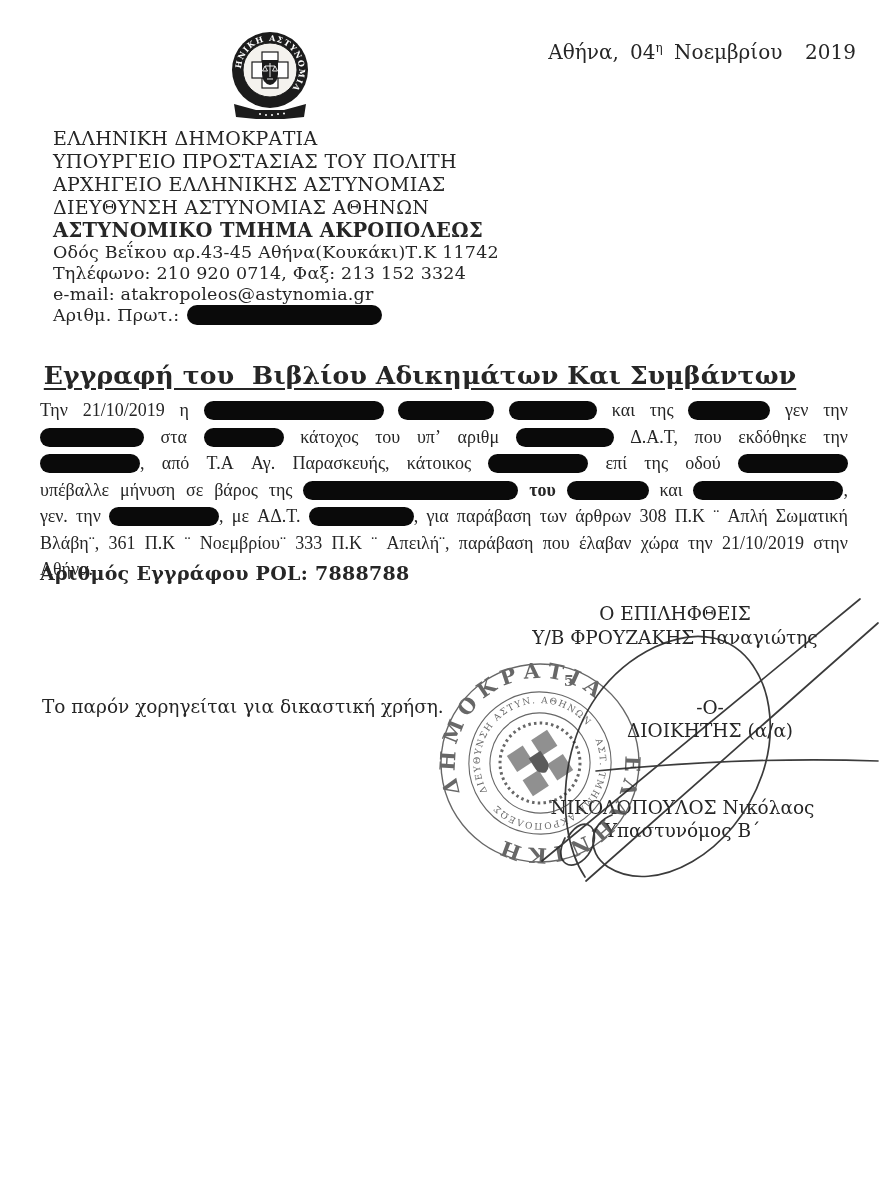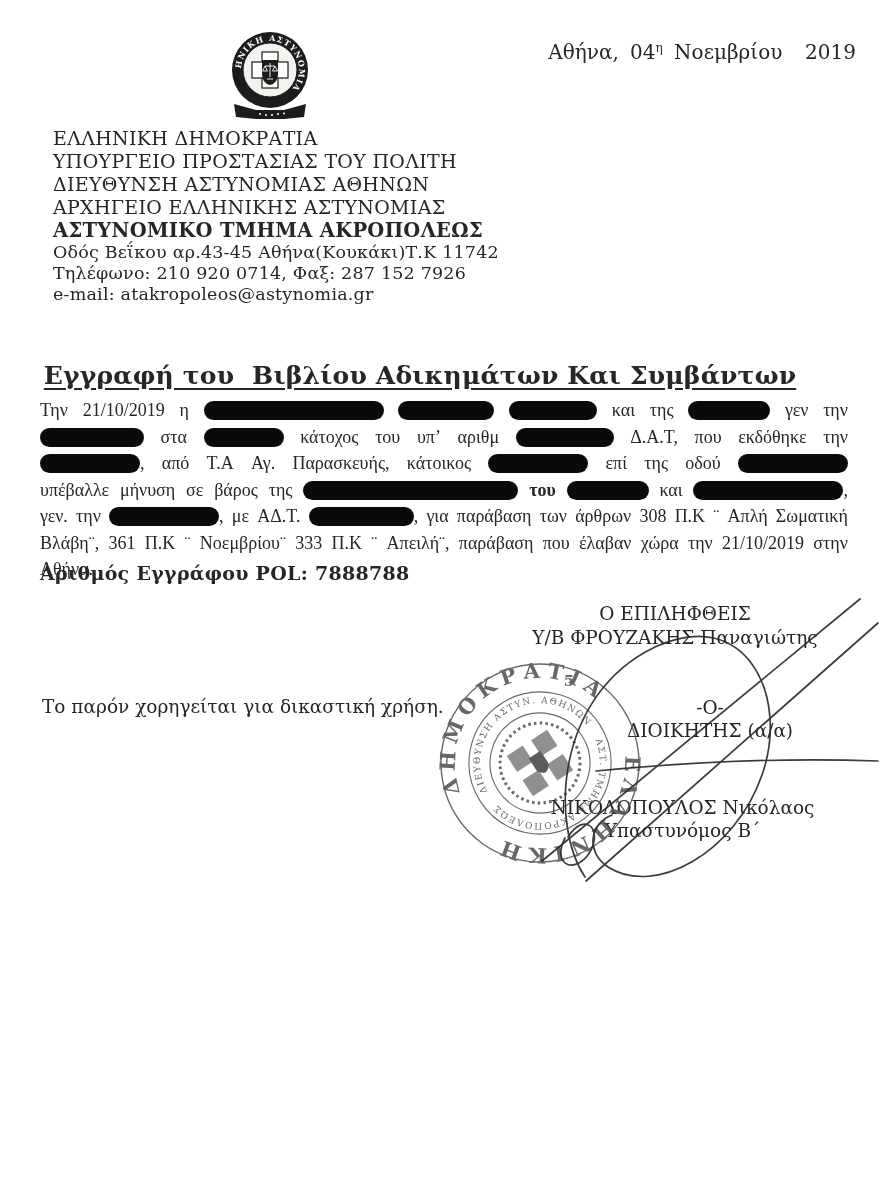--- a/index.html
+++ b/index.html
@@ -67,26 +67,27 @@
           <circle cx="52" cy="87" r="1"></circle>
           <circle cx="58" cy="86" r="1"></circle>
           <circle cx="64" cy="85.5" r="1"></circle>
       </g>
     </svg>
   </div>
 
   <div class="header-block">
     <div>ΕΛΛΗΝΙΚΗ ΔΗΜΟΚΡΑΤΙΑ</div>
     <div>ΥΠΟΥΡΓΕΙΟ ΠΡΟΣΤΑΣΙΑΣ ΤΟΥ ΠΟΛΙΤΗ</div>
+    <div>ΑΡΧΗΓΕΙΟ ΕΛΛΗΝΙΚΗΣ ΑΣΤΥΝΟΜΙΑΣ</div>
     <div>ΔΙΕΥΘΥΝΣΗ ΑΣΤΥΝΟΜΙΑΣ ΑΘΗΝΩΝ</div>
-    <div>ΑΡΧΗΓΕΙΟ ΕΛΛΗΝΙΚΗΣ ΑΣΤΥΝΟΜΙΑΣ</div>
     <div class="dept">ΑΣΤΥΝΟΜΙΚΟ ΤΜΗΜΑ ΑΚΡΟΠΟΛΕΩΣ</div>
     <div class="small">Οδός Βεΐκου αρ.43-45 Αθήνα(Κουκάκι)Τ.Κ 11742</div>
-    <div class="small">Τηλέφωνο: 210 920 0714, Φαξ: 287 152 7926</div>
+    <div class="small">Τηλέφωνο: 210 920 0714, Φαξ: 213 152 3324</div>
     <div class="small">e-mail: atakropoleos@astynomia.gr</div>
+    <div class="small"><span>Αριθμ. Πρωτ.:</span><span class="proto-bar"></span></div>
   </div>
 
   <div class="title">Εγγραφή του  Βιβλίου Αδικημάτων Και Συμβάντων</div>
 
   <div class="body-par">
       <div class="body-line">
         <span class="tok">Την</span>
         <span class="tok">21/10/2019</span>
         <span class="tok">η</span>
         <span class="tok"><span class="redaction" style="width: 180px;"></span></span>

